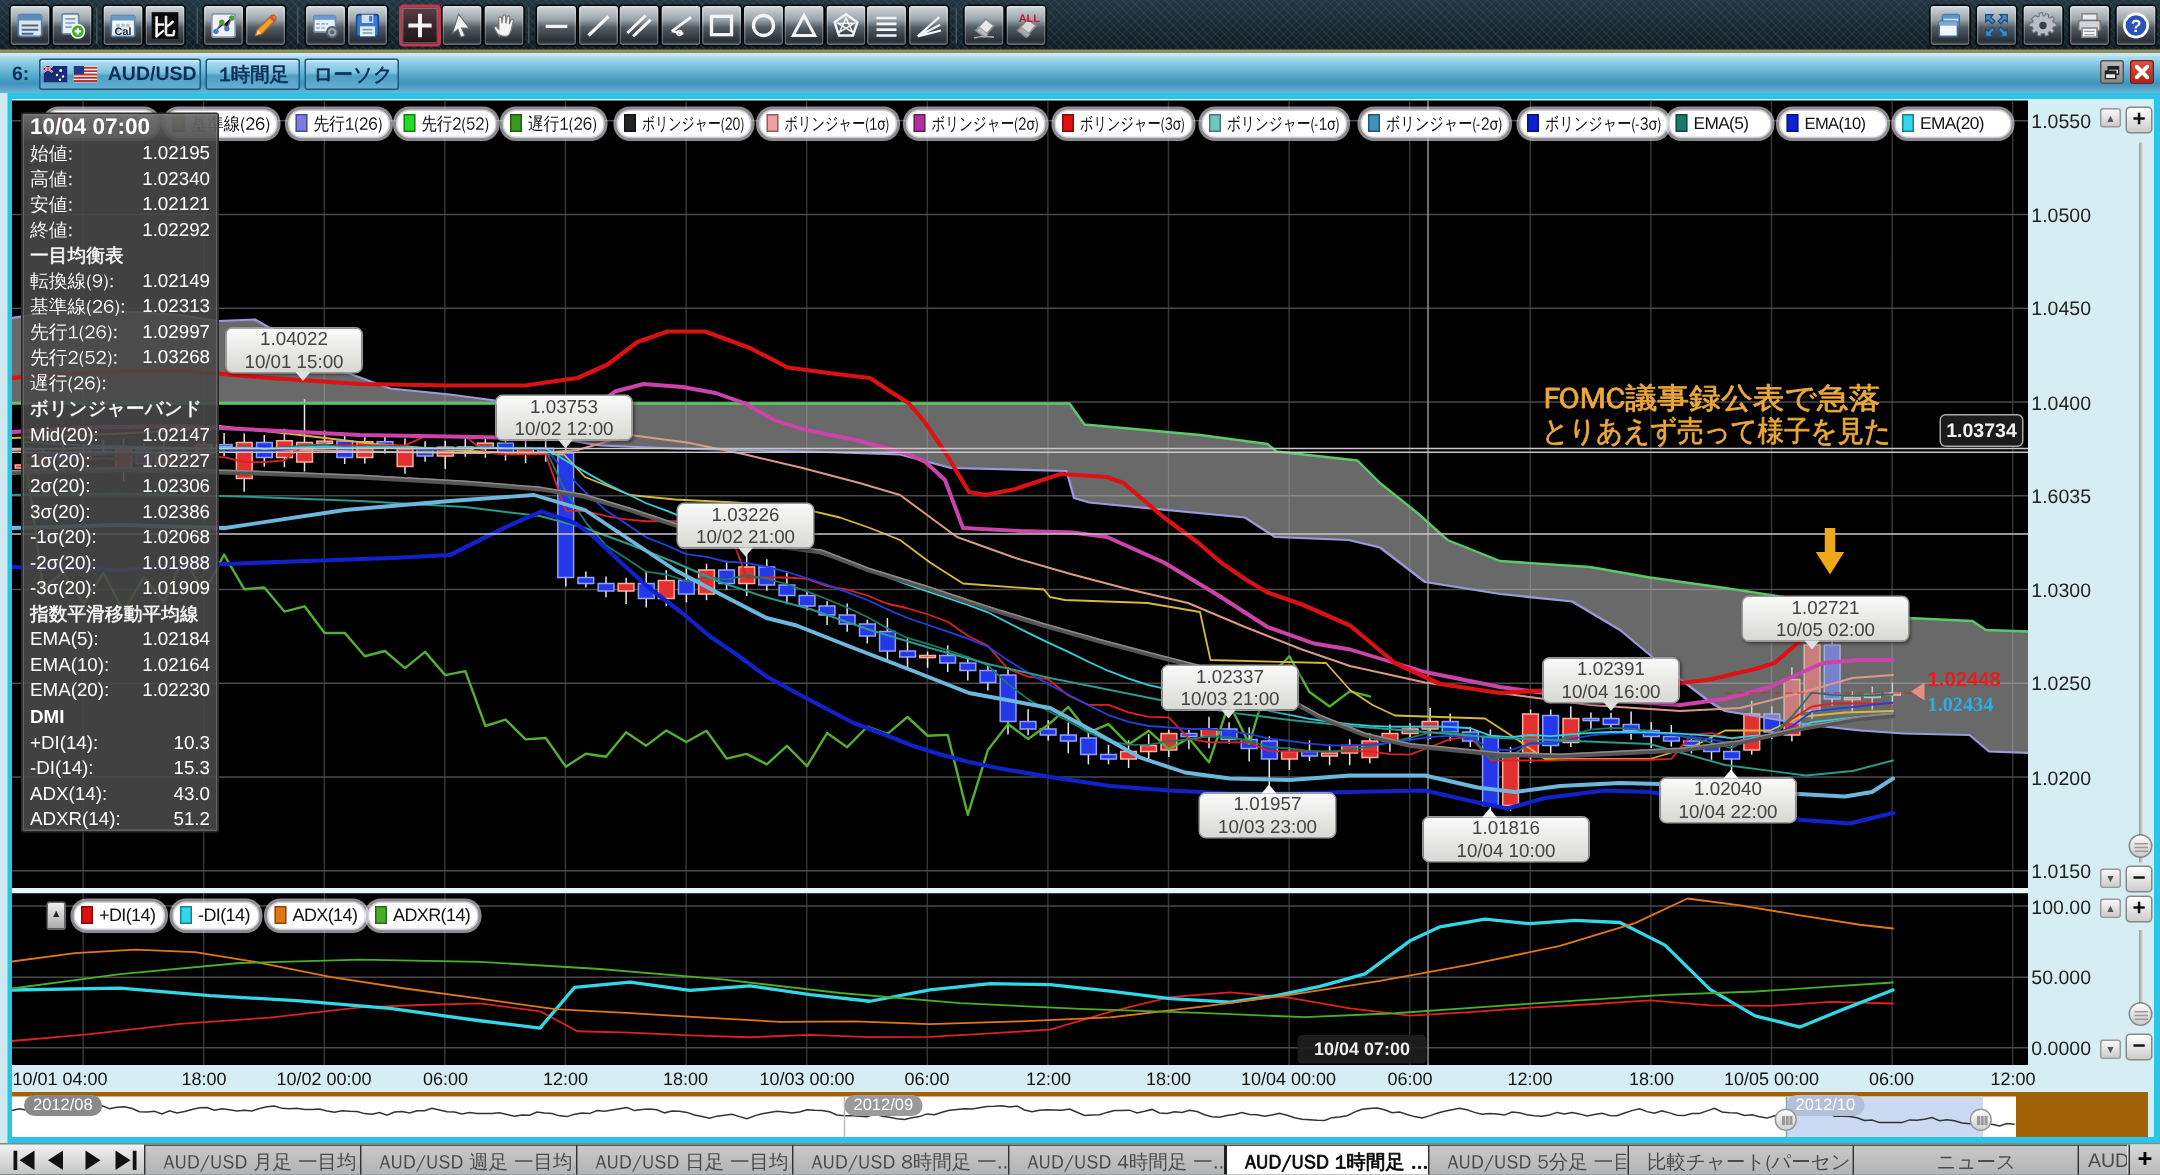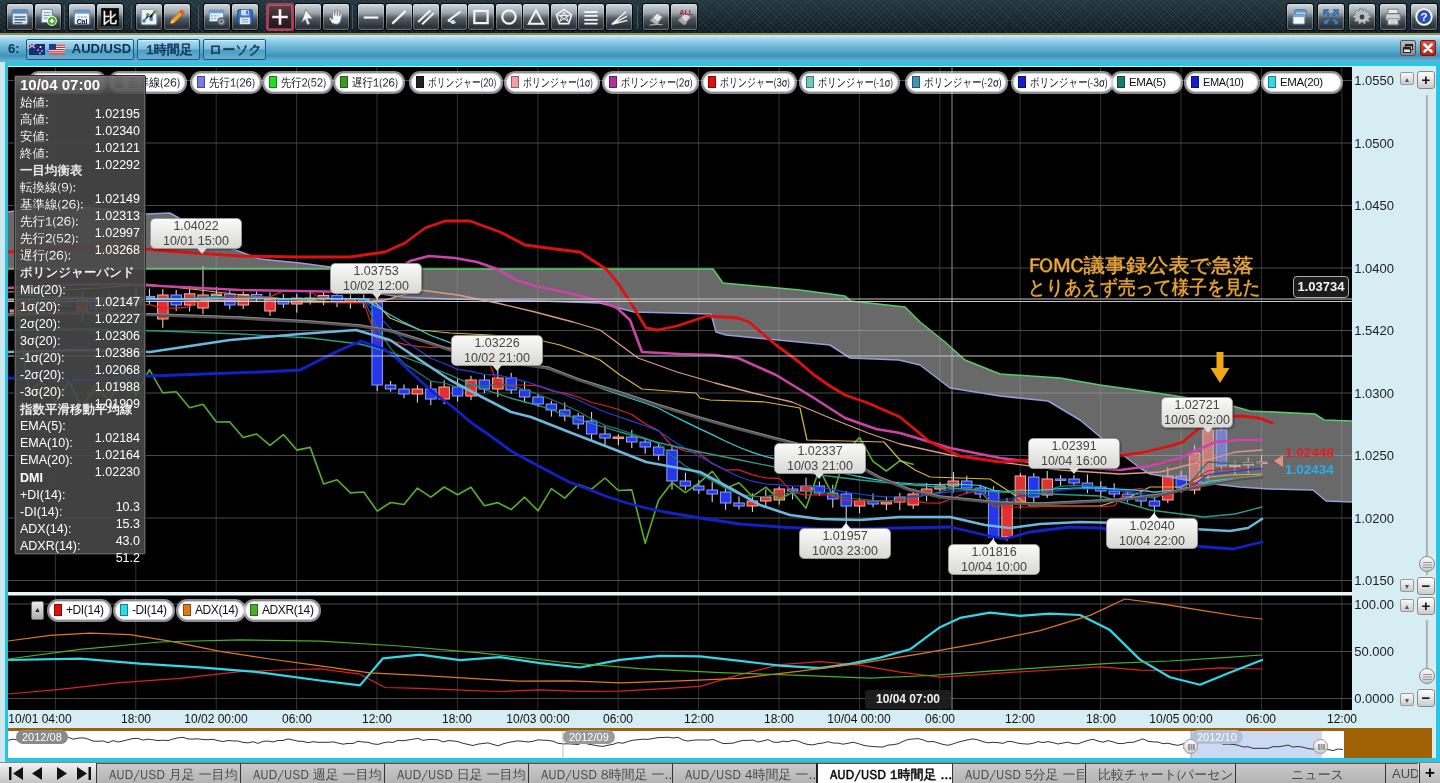--- a/index.html
+++ b/index.html
@@ -43,36 +43,36 @@
 .dmicol { z-index:10; position:absolute; left:31px; top:601px; width:13px; height:19px; background:linear-gradient(180deg,#eee,#aaa);
   border:1px solid #666; border-radius:2px; font-size:7px; text-align:center; line-height:19px; color:#222; }
 
 .tip { position:absolute; left:14px; top:75px; width:132px; height:480px;
   background:rgba(72,72,72,0.90); border:1px solid #2a2a2a; box-shadow:inset 0 0 0 1px rgba(160,160,160,0.35);
   color:#fff; font-size:12.5px; z-index:30; border-radius:2px; }
 .tiphd { font-size:15px; font-weight:bold; height:17.5px; line-height:17px; padding-left:5px; color:#fff;
   background:linear-gradient(180deg,rgba(130,130,130,0.6),rgba(90,90,90,0.1)); }
 .trow { display:flex; justify-content:space-between; padding:0 5px; height:17.1px; line-height:17.1px; font-size:12.5px; }
 .trow.hd { font-weight:bold; }
-.tv { text-align:right;margin-top:12px; }
+.tv { text-align:right; }
 
 .co { position:absolute; background:linear-gradient(180deg,#fafafa,#d8d8d4); border:1px solid #999;
   border-radius:5px; color:#444; font-size:12.5px; text-align:center; line-height:14.5px; z-index:5;
   box-shadow:1px 1px 2px rgba(0,0,0,0.4); }
 .co i { position:absolute; width:0; height:0; border-left:5px solid transparent; border-right:5px solid transparent; }
 .ct-down { bottom:-6px; border-top:6px solid #e0e0dc; }
 .ct-up { top:-6px; border-bottom:6px solid #fafafa; }
 
 .blab { position:absolute; left:1293px; top:276px; width:56px; height:22px; background:#1c1c1c;
   border:1px solid #aaa; border-radius:4px; color:#f4f4f4; font-size:13px; font-weight:bold;
   text-align:center; line-height:20px; z-index:6; }
 .arrow { position:absolute; left:1210px; top:352px; z-index:6; }
 
 .ask { position:absolute; left:1285px; top:445px; font-size:13.5px; font-weight:bold; color:#e02020; z-index:6; }
-.bid { position:absolute; left:1285px; top:462px; font-size:13.5px; font-weight:bold; color:#28aee8; z-index:6; }
+.bid { position:absolute; left:1285px; top:462px; font-size:13.5px; font-weight:bold; color:#28aee8; z-index:6;font-family:Liberation Serif, serif; }
 .mark { position:absolute; left:1274px; top:455px; width:0; height:0; z-index:6;
   border-top:6px solid transparent; border-bottom:6px solid transparent; border-right:9px solid #e89080; }
 
 .pax { position:absolute; left:1352px; top:67px; width:80px; height:643px; background:#d6edf3; z-index:8; }
 .pl { position:absolute; right:40px; width:60px; text-align:right; font-size:13px; color:#222; }
 .pax .pl { right:38px; }
 
 .tax { position:absolute; left:8px; top:710px; width:1424px; height:18px; background:#d6edf3; z-index:8; }
 .tl { position:absolute; top:2px; width:80px; text-align:center; font-size:12px; color:#111; }
 
@@ -1028,31 +1028,31 @@
 <div class="co" style="left:774px;top:443px;width:92px">
     <div>1.02337</div>
     <div>10/03 21:00</div>
     <i class="ct-down" style="left:39px"></i>
   </div>
 <div class="co" style="left:1028px;top:438px;width:92px">
     <div>1.02391</div>
     <div>10/04 16:00</div>
     <i class="ct-down" style="left:40px"></i>
   </div>
-<div class="co" style="left:1161px;top:397px;width:72px">
+<div class="co" style="left:1161px;top:397px;width:112px">
     <div>1.02721</div>
     <div>10/05 02:00</div>
     <i class="ct-down" style="left:41px"></i>
   </div>
 <div class="co" style="left:799px;top:528px;width:92px">
     <div>1.01957</div>
     <div>10/03 23:00</div>
     <i class="ct-up" style="left:41px"></i>
   </div>
-<div class="co" style="left:948px;top:544px;width:92px">
+<div class="co" style="left:948px;top:544px;width:112px">
     <div>1.01816</div>
     <div>10/04 10:00</div>
     <i class="ct-up" style="left:39px"></i>
   </div>
 <div class="co" style="left:1106px;top:518px;width:92px">
     <div>1.02040</div>
     <div>10/04 22:00</div>
     <i class="ct-up" style="left:42px"></i>
   </div>
 <div class="blab">1.03734</div>
@@ -1098,21 +1098,21 @@
     </svg></div>
 <div class="ask">1.02448</div>
 <div class="bid">1.02434</div>
 <div class="mark"></div>
 <div class="dmitip">10/04 07:00</div>
 <div class="pax">
     <div class="pl" style="top:6.0px">1.0550</div>
     <div class="pl" style="top:68.5px">1.0500</div>
     <div class="pl" style="top:131.0px">1.0450</div>
     <div class="pl" style="top:193.5px">1.0400</div>
-    <div class="pl" style="top:256.0px">1.5420</div>
+    <div class="pl" style="top:256.0px">1.6035</div>
     <div class="pl" style="top:318.5px">1.0300</div>
     <div class="pl" style="top:381.0px">1.0250</div>
     <div class="pl" style="top:443.5px">1.0200</div>
     <div class="pl" style="top:506.0px">1.0150</div>
     <div class="pl" style="top:529.5px">100.00</div>
     <div class="pl" style="top:577.0px">50.000</div>
     <div class="pl" style="top:624.0px">0.0000</div>
   </div>
 <div class="spin" style="left:1400px;top:72px">▲</div>
 <div class="sbtn" style="left:1417px;top:71px">+</div>

